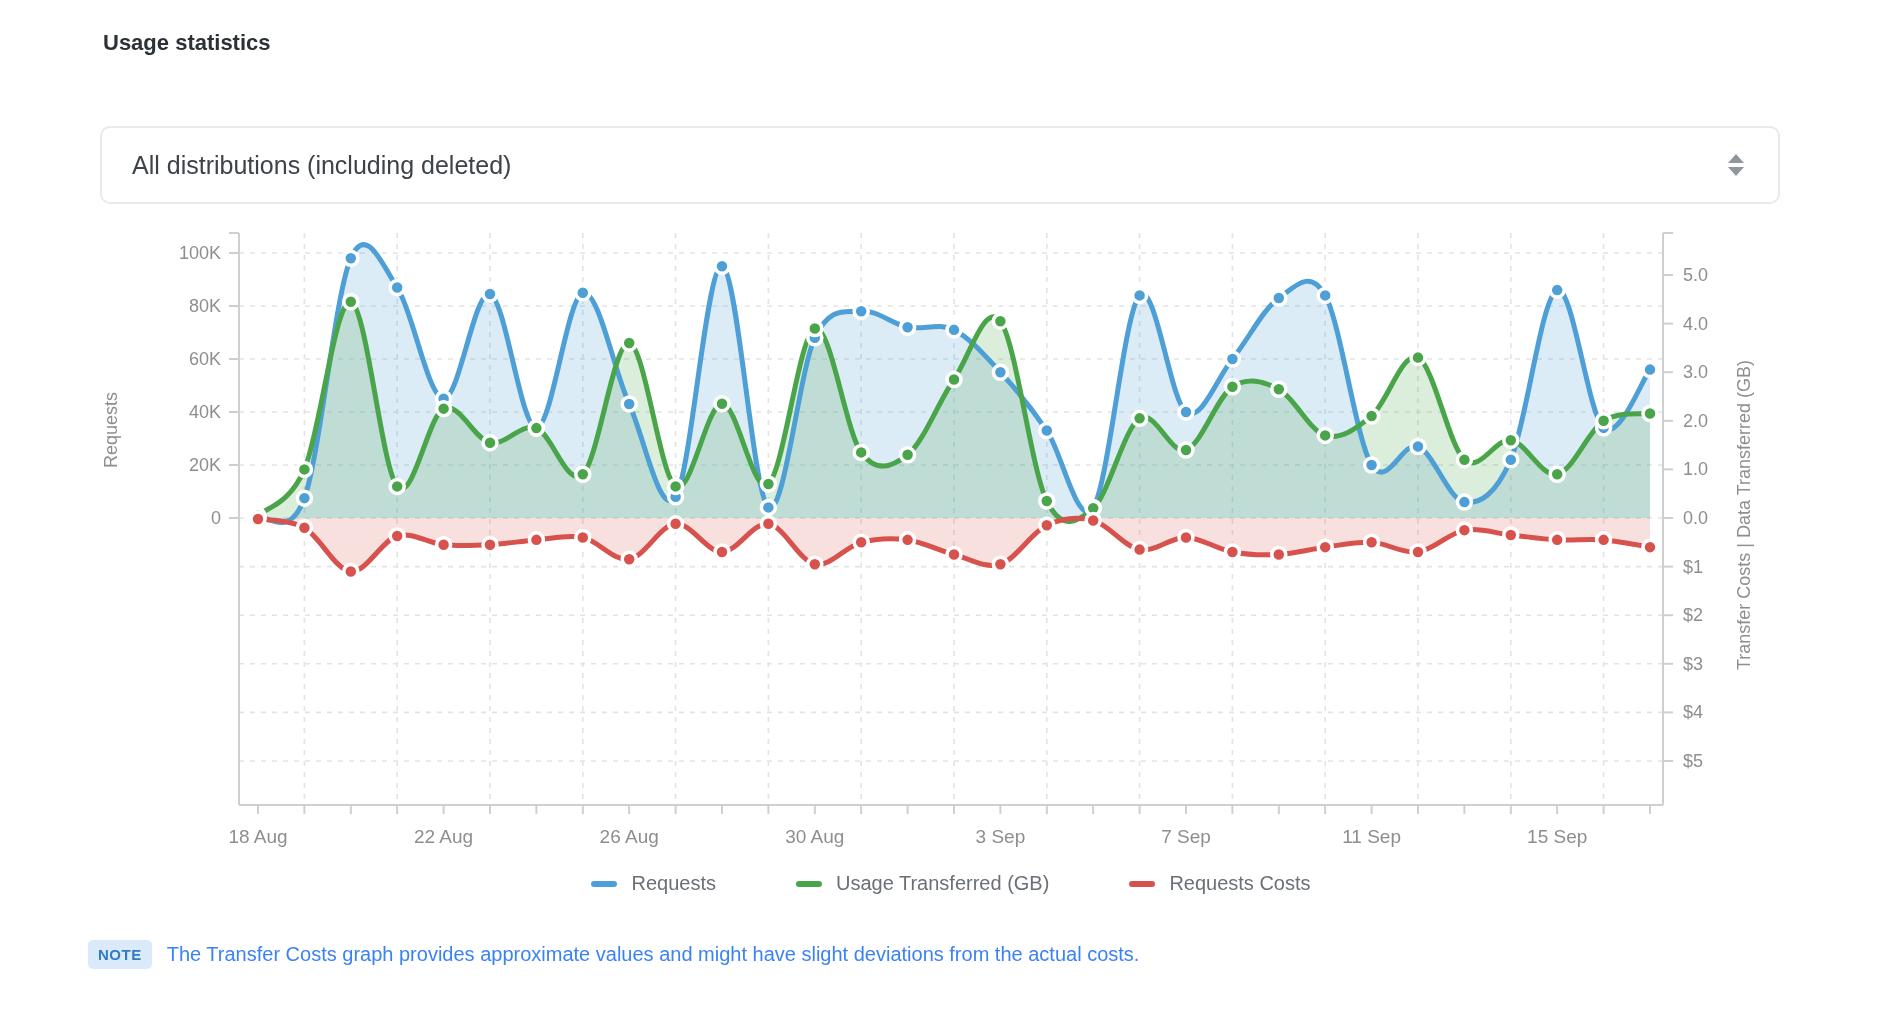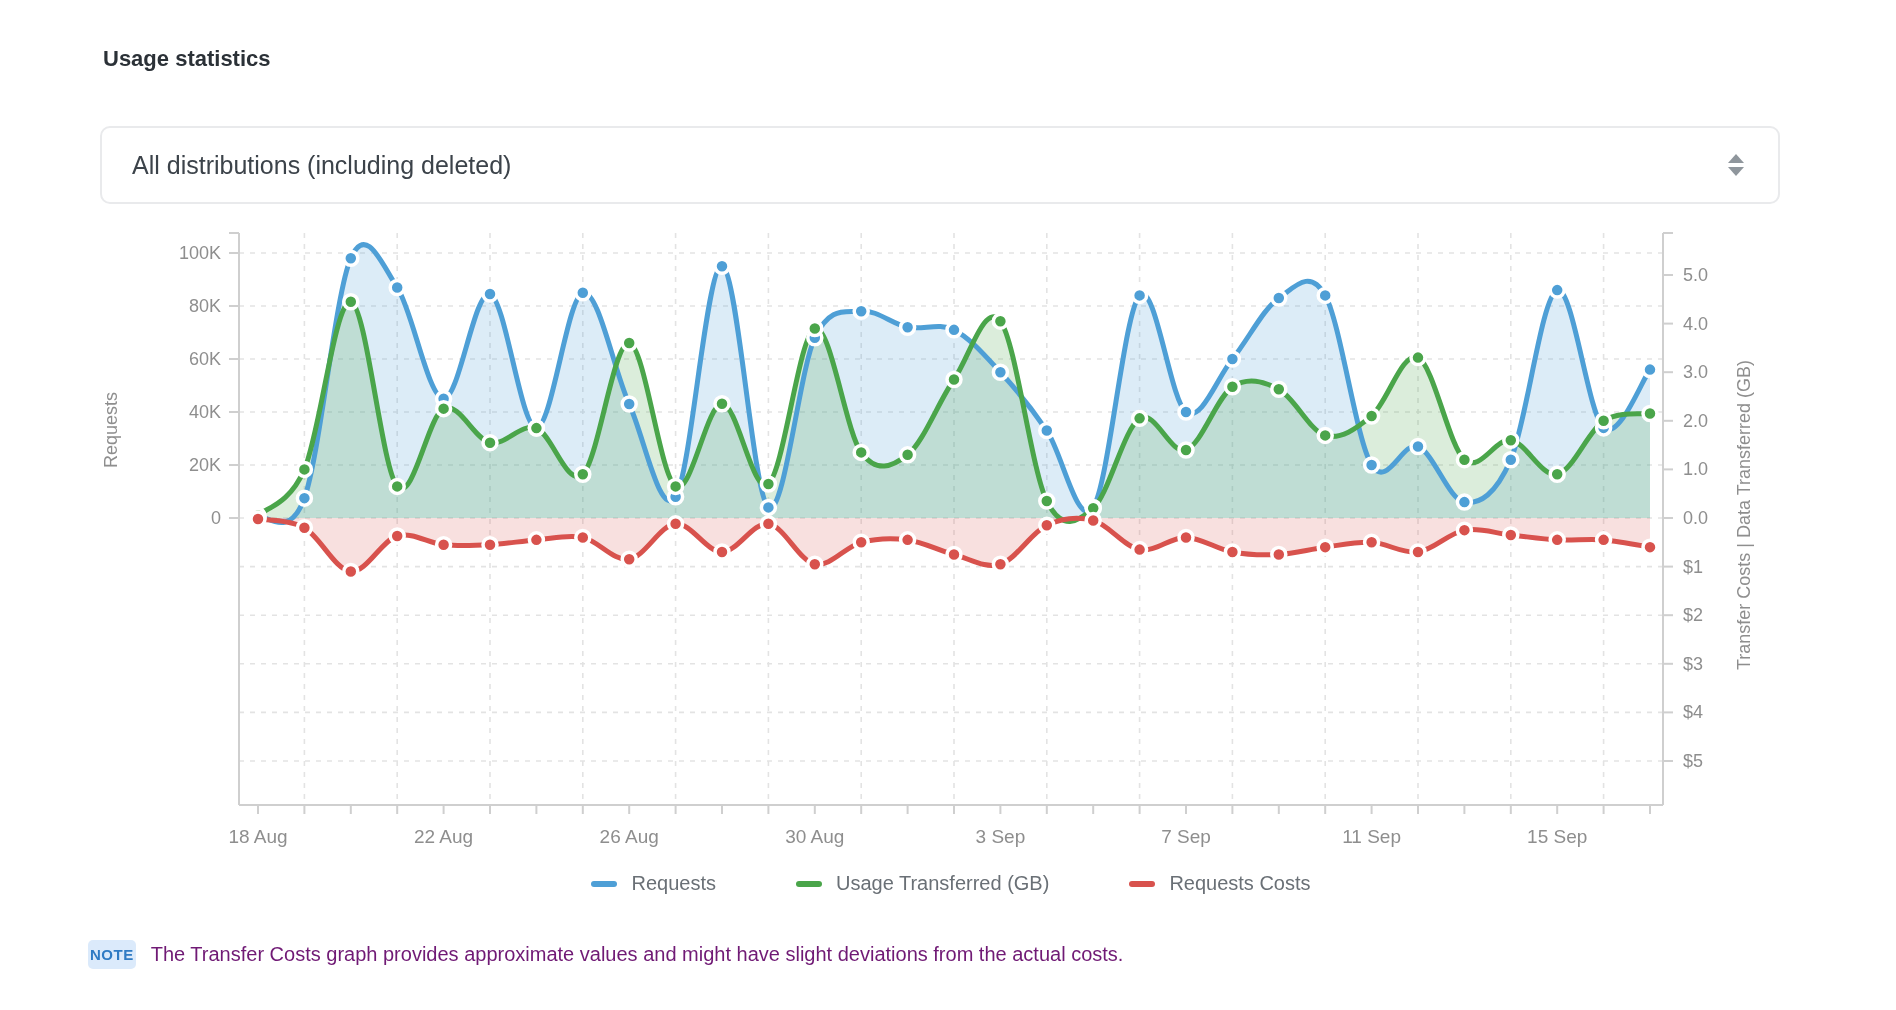--- a/index.html
+++ b/index.html
@@ -1,35 +1,35 @@
 <!DOCTYPE html>
 <html><head>
 <meta charset="utf-8">
 <style>
   html,body{margin:0;padding:0;background:#fff;}
   body{width:1896px;height:1010px;overflow:hidden;font-family:"Liberation Sans",sans-serif;}
   #stage{position:relative;width:1896px;height:1010px;background:#fff;}
   #chart-layer{position:absolute;left:0;top:0;z-index:0;}
-  .page-title{position:absolute;left:103px;top:46px;font-size:22px;font-weight:700;color:#2b3137;z-index:2;}
+  .page-title{position:absolute;left:103px;top:30px;font-size:22px;font-weight:700;color:#2b3137;z-index:2;}
   .dropdown{position:absolute;left:100px;top:126px;width:1680px;height:78px;box-sizing:border-box;
     background:#fff;border:2px solid #e9eaec;border-radius:10px;display:flex;align-items:center;
     justify-content:space-between;padding:0 34px 0 30px;z-index:2;cursor:pointer;gap:11px;}
   .dropdown-value{font-size:25px;color:#3c434a;}
   .select-arrows{display:flex;flex-direction:column;gap:4px;align-items:center;}
   .tri-up{width:0;height:0;border-left:8px solid transparent;border-right:8px solid transparent;border-bottom:9px solid #8f969c;}
   .tri-down{width:0;height:0;border-left:8px solid transparent;border-right:8px solid transparent;border-top:9px solid #8f969c;}
   .legend{position:absolute;left:239px;top:872px;width:1424px;display:flex;justify-content:center;
     align-items:center;gap:80px;z-index:2;}
   .legend-item{display:flex;align-items:center;gap:14px;cursor:pointer;}
   .legend-dash{width:26px;height:6px;border-radius:3px;}
   .legend-label{font-size:20px;color:#6a7076;}
   .note-row{position:absolute;left:88px;top:940px;display:flex;align-items:center;gap:15px;z-index:2;}
   .note-badge{background:#dbeafb;color:#2f7bc4;font-size:15px;font-weight:700;letter-spacing:.5px;
-    padding:6px 2px;border-radius:5px;}
-  .note-text{font-size:20px;color:#701a75;}
+    padding:6px 10px;border-radius:5px;}
+  .note-text{font-size:20px;color:#3b82f6;}
 </style>
 </head>
 <body>
 
 <div id="stage">
 
   <div id="chart-layer"><svg width="1896" height="1010" viewBox="0 0 1896 1010">
         <line x1="239" y1="518" x2="1663" y2="518" stroke="#e3e3e3" stroke-width="1.6" stroke-dasharray="5,6"></line>
         <line x1="239" y1="465" x2="1663" y2="465" stroke="#e3e3e3" stroke-width="1.6" stroke-dasharray="5,6"></line>
         <line x1="239" y1="412" x2="1663" y2="412" stroke="#e3e3e3" stroke-width="1.6" stroke-dasharray="5,6"></line>

